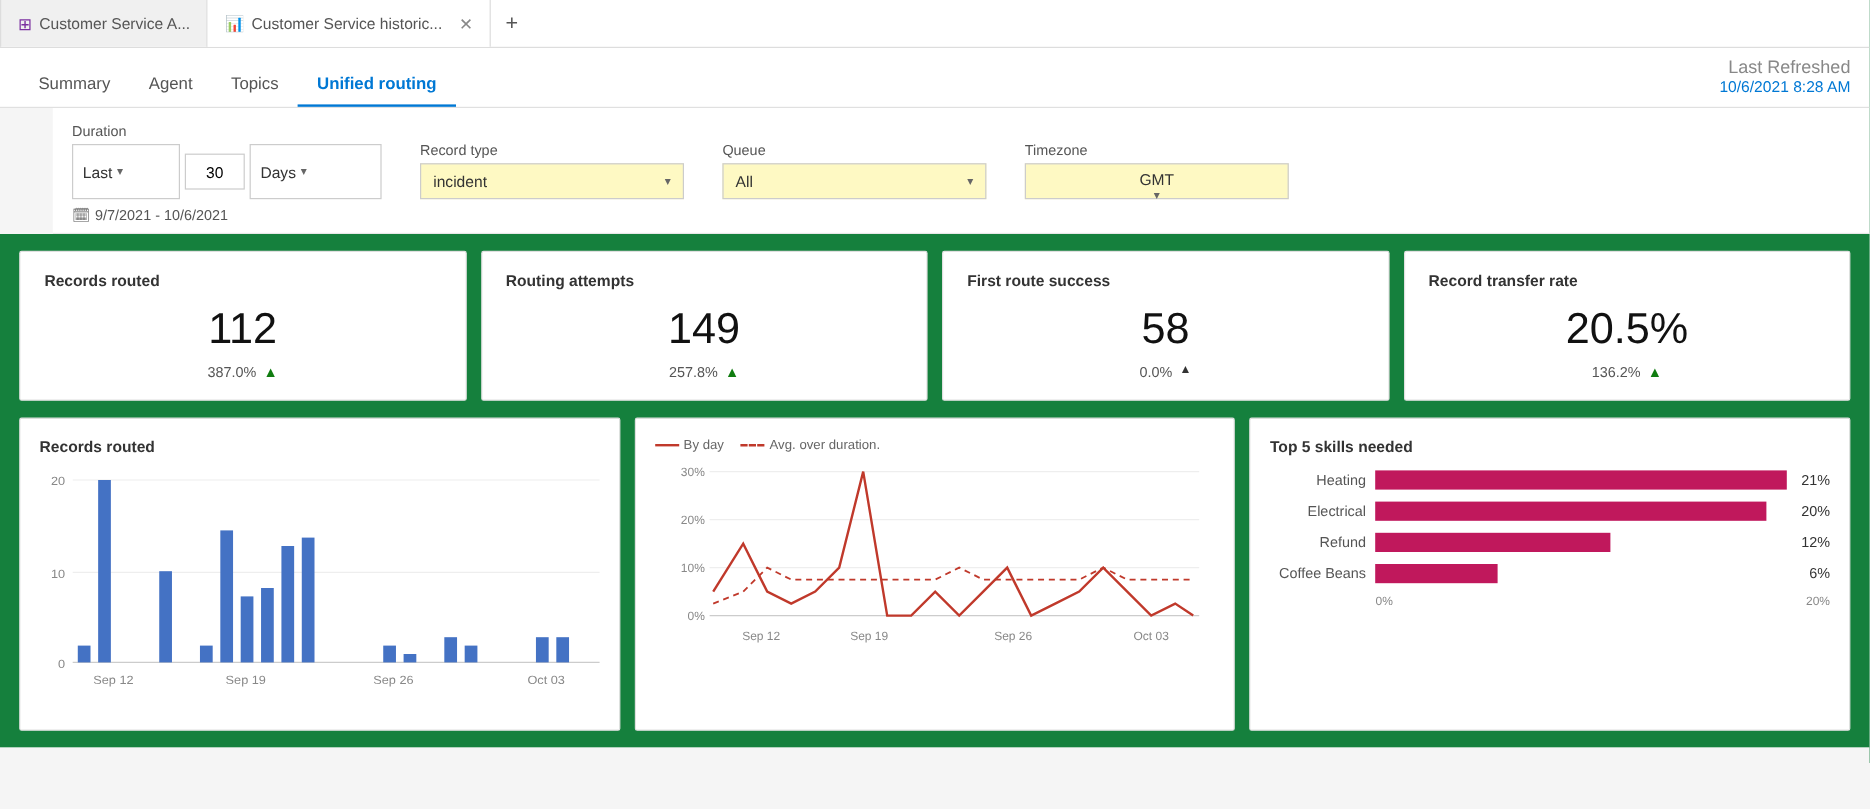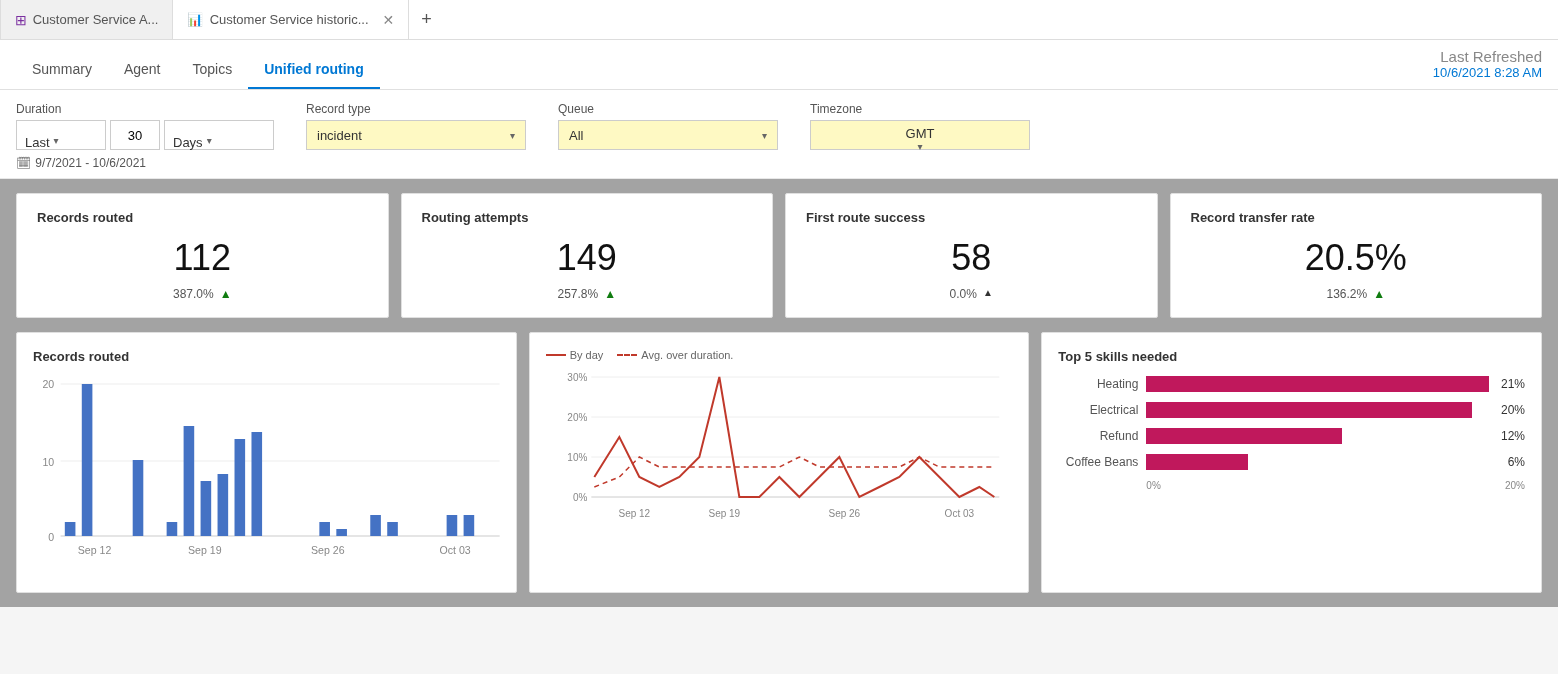--- a/index.html
+++ b/index.html
@@ -14,32 +14,32 @@
     .tab-add { padding: 0 12px; color: #555; font-size: 18px; cursor: pointer; border: none; background: none; }
 
     
     .nav-bar { background: #fff; border-bottom: 1px solid #e0e0e0; display: flex; align-items: flex-end; padding: 0 16px; height: 50px; position: relative; }
     .nav-tab { padding: 14px 16px 10px; font-size: 14px; color: #555; cursor: pointer; border-bottom: 2px solid transparent; white-space: nowrap; }
     .nav-tab.active { color: #0078d4; border-bottom: 2px solid #0078d4; font-weight: 600; }
     .last-refreshed { position: absolute; right: 16px; top: 8px; text-align: right; font-size: 12px; color: #555; }
     .last-refreshed .refresh-value { color: #0078d4; font-size: 13px; }
 
     
-    .filter-bar { background: #fff; padding: 12px 16px 8px; border-bottom: 1px solid #e8e8e8; }
+    .filter-bar { background: #fff; padding: 12px 16px 8px; border-bottom: 1px solid #e8e8e8; margin-left: 44px; }
     .filter-row { display: flex; gap: 12px; align-items: flex-end; margin-bottom: 6px; }
     .filter-group { display: flex; flex-direction: column; gap: 4px; }
     .filter-label { font-size: 12px; color: #555; }
     .filter-controls { display: flex; gap: 4px; align-items: center; }
-    .filter-select { border: 1px solid #ccc; background: #fff; padding: 14px 8px; font-size: 13px; cursor: pointer; display: flex; gap: 4px; min-width: 70px; height: 30px; }
+    .filter-select { border: 1px solid #ccc; background: #fff; padding: 14px 8px; font-size: 13px; cursor: pointer; display: flex; align-items: center; gap: 4px; min-width: 70px; height: 46px; }
     .filter-input { border: 1px solid #ccc; background: #fff; padding: 5px 8px; font-size: 13px; width: 50px; height: 30px; text-align: center; }
     .date-range { font-size: 12px; color: #555; display: flex; align-items: center; gap: 4px; margin-top: 4px; }
     .chevron { font-size: 10px; color: #666; }
 
     
-    .main { padding: 14px 16px; background: #a3a3a3; }
+    .main { padding: 14px 16px; background: #15803d; }
 
     
     .kpi-row { display: grid; grid-template-columns: repeat(4, 1fr); gap: 12px; margin-bottom: 14px; }
     .kpi-card { background: #fff; border: 1px solid #e0e0e0; padding: 16px 20px; border-radius: 2px; }
     .kpi-title { font-size: 13px; font-weight: 600; color: #333; margin-bottom: 12px; }
     .kpi-value { font-size: 36px; font-weight: 300; color: #111; text-align: center; margin-bottom: 8px; }
     .kpi-footer { display: flex; align-items: flex-start; justify-content: center; gap: 6px; font-size: 12px; color: #555; }
     .arrow-up { color: #107c10; font-size: 12px; }
     .arrow-up-dark { color: #333; font-size: 10px; }
 

